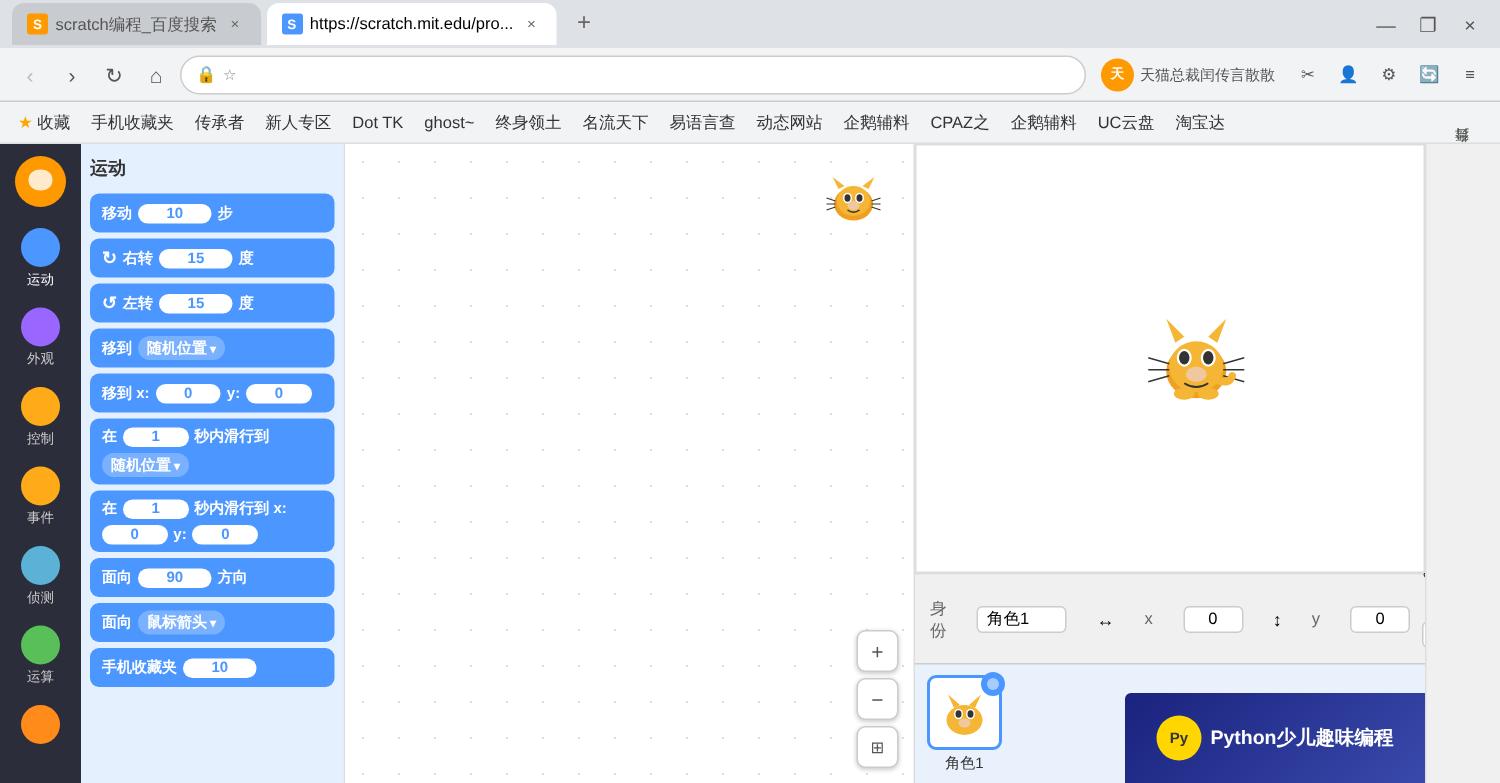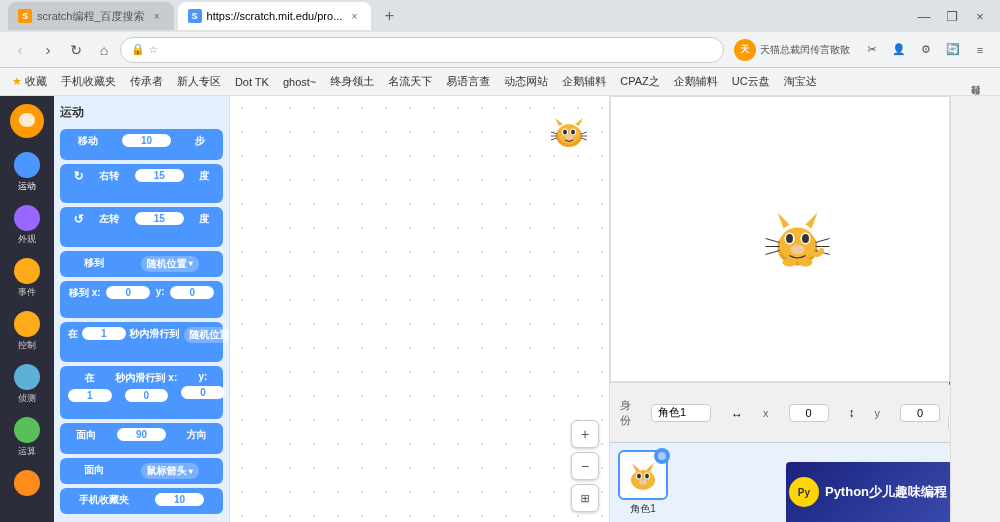--- a/index.html
+++ b/index.html
@@ -30,21 +30,21 @@
     
     .categories-panel { width: 54px; background: #2c2d3a; display: flex; flex-direction: column; align-items: center; padding-top: 8px; gap: 4px; overflow-y: auto; }
     .category-item { display: flex; flex-direction: column; align-items: center; cursor: pointer; padding: 4px 2px; width: 50px; }
     .category-circle { width: 26px; height: 26px; border-radius: 50%; display: flex; align-items: center; justify-content: center; }
     .category-label { font-size: 9px; color: #ccc; margin-top: 2px; text-align: center; }
     .category-item.active .category-label { color: #fff; }
 
     
     .blocks-panel { width: 175px; background: #e5f0ff; padding: 8px 6px; overflow-y: auto; display: flex; flex-direction: column; gap: 4px; }
     .section-title { font-size: 12px; font-weight: bold; color: #333; margin-bottom: 4px; }
-    .block { display: flex; align-items: center; gap: 4px; padding: 5px 8px; border-radius: 6px; cursor: pointer; color: white; font-size: 10px; font-weight: bold; min-height: 26px; flex-wrap: wrap; flex-direction: column; }
+    .block { display: flex; align-items: center; gap: 4px; padding: 5px 8px; border-radius: 6px; cursor: pointer; color: white; font-size: 10px; font-weight: bold; min-height: 26px; flex-wrap: wrap; }
     .block-blue { background: #4c97ff; }
     .block-value { background: #fff; color: #4c97ff; border-radius: 10px; padding: 1px 19px; font-size: 10px; font-weight: bold; min-width: 22px; text-align: center; display: inline-block; }
     .block-dropdown { background: rgba(255,255,255,0.25); border-radius: 10px; padding: 1px 6px; font-size: 10px; display: inline-flex; align-items: center; gap: 2px; }
     .block-dropdown::after { content: '▾'; font-size: 8px; }
 
     
     .script-area { flex: 1; background: #fff; position: relative; overflow: hidden; border-left: 1px solid #ddd; border-right: 1px solid #ddd; }
     .script-area-grid { width: 100%; height: 100%; background-image: radial-gradient(circle, #ddd 1px, transparent 1px); background-size: 24px 24px; position: relative; }
     .script-cat { position: absolute; top: 18px; right: 20px; width: 40px; height: 35px; }
     .zoom-controls { position: absolute; bottom: 10px; right: 10px; display: flex; flex-direction: column; gap: 4px; }
@@ -53,21 +53,21 @@
     .stage-cat { position: absolute; top: 50%; left: 55%; transform: translate(-50%, -50%); }
     .stage-controls { height: 60px; background: #f0f0f0; border-top: 1px solid #ddd; display: flex; align-items: center; padding: 0 10px; gap: 8px; font-size: 11px; }
     .stage-field { background: #fff; border: 1px solid #ccc; border-radius: 4px; padding: 2px 6px; font-size: 11px; width: 70px; }
     .stage-number { background: #fff; border: 1px solid #ccc; border-radius: 4px; padding: 2px 6px; font-size: 11px; width: 40px; text-align: center; }
 
     
     .sprite-panel { height: 80px; background: #e9f1fc; border-top: 1px solid #ccc; display: flex; align-items: center; padding: 6px 8px; gap: 8px; position: relative; }
     .sprite-thumb { width: 50px; height: 50px; background: #fff; border: 2px solid #4c97ff; border-radius: 6px; display: flex; align-items: center; justify-content: center; cursor: pointer; position: relative; flex-shrink: 0; }
     .sprite-badge { position: absolute; top: -4px; right: -4px; width: 16px; height: 16px; background: #4c97ff; border-radius: 50%; display: flex; align-items: center; justify-content: center; }
     .sprite-label { font-size: 10px; color: #333; text-align: center; margin-top: 2px; }
-    .ad-overlay { position: absolute; right: 0; bottom: 0; width: 164px; height: 60px; background: linear-gradient(135deg, #1a237e, #3949ab); display: flex; align-items: center; justify-content: center; gap: 6px; border-radius: 4px 0 0 0; cursor: pointer; }
+    .ad-overlay { position: absolute; right: 0; bottom: 0; width: 200px; height: 60px; background: linear-gradient(135deg, #1a237e, #3949ab); display: flex; align-items: center; justify-content: center; gap: 6px; border-radius: 4px 0 0 0; cursor: pointer; }
     .ad-text { color: #fff; font-size: 13px; font-weight: bold; font-family: 'Microsoft YaHei', Arial, sans-serif; }
     .ad-python-icon { width: 30px; height: 30px; background: #ffd600; border-radius: 50%; display: flex; align-items: center; justify-content: center; font-size: 10px; font-weight: bold; color: #333; }
 
     
     .stage-tab { width: 50px; background: #f0f0f0; border-left: 1px solid #ddd; display: flex; flex-direction: column; align-items: center; padding-top: 8px; }
     .stage-tab-label { font-size: 10px; color: #555; writing-mode: vertical-rl; transform: rotate(180deg); }
   </style>
 </head>
 <body>
 
@@ -176,25 +176,25 @@
     <div class="category-item active">
       <div class="category-circle" style="background:#4c97ff;"></div>
       <span class="category-label">运动</span>
     </div>
     <div class="category-item">
       <div class="category-circle" style="background:#9966ff;"></div>
       <span class="category-label">外观</span>
     </div>
     <div class="category-item">
       <div class="category-circle" style="background:#ffab19;"></div>
+      <span class="category-label">控制</span>
+    </div>
+    <div class="category-item">
+      <div class="category-circle" style="background:#ffab19;"></div>
       <span class="category-label">事件</span>
-    </div>
-    <div class="category-item">
-      <div class="category-circle" style="background:#ffab19;"></div>
-      <span class="category-label">控制</span>
     </div>
     <div class="category-item">
       <div class="category-circle" style="background:#5cb1d6;"></div>
       <span class="category-label">侦测</span>
     </div>
     <div class="category-item">
       <div class="category-circle" style="background:#59c059;"></div>
       <span class="category-label">运算</span>
     </div>
     <div class="category-item">

